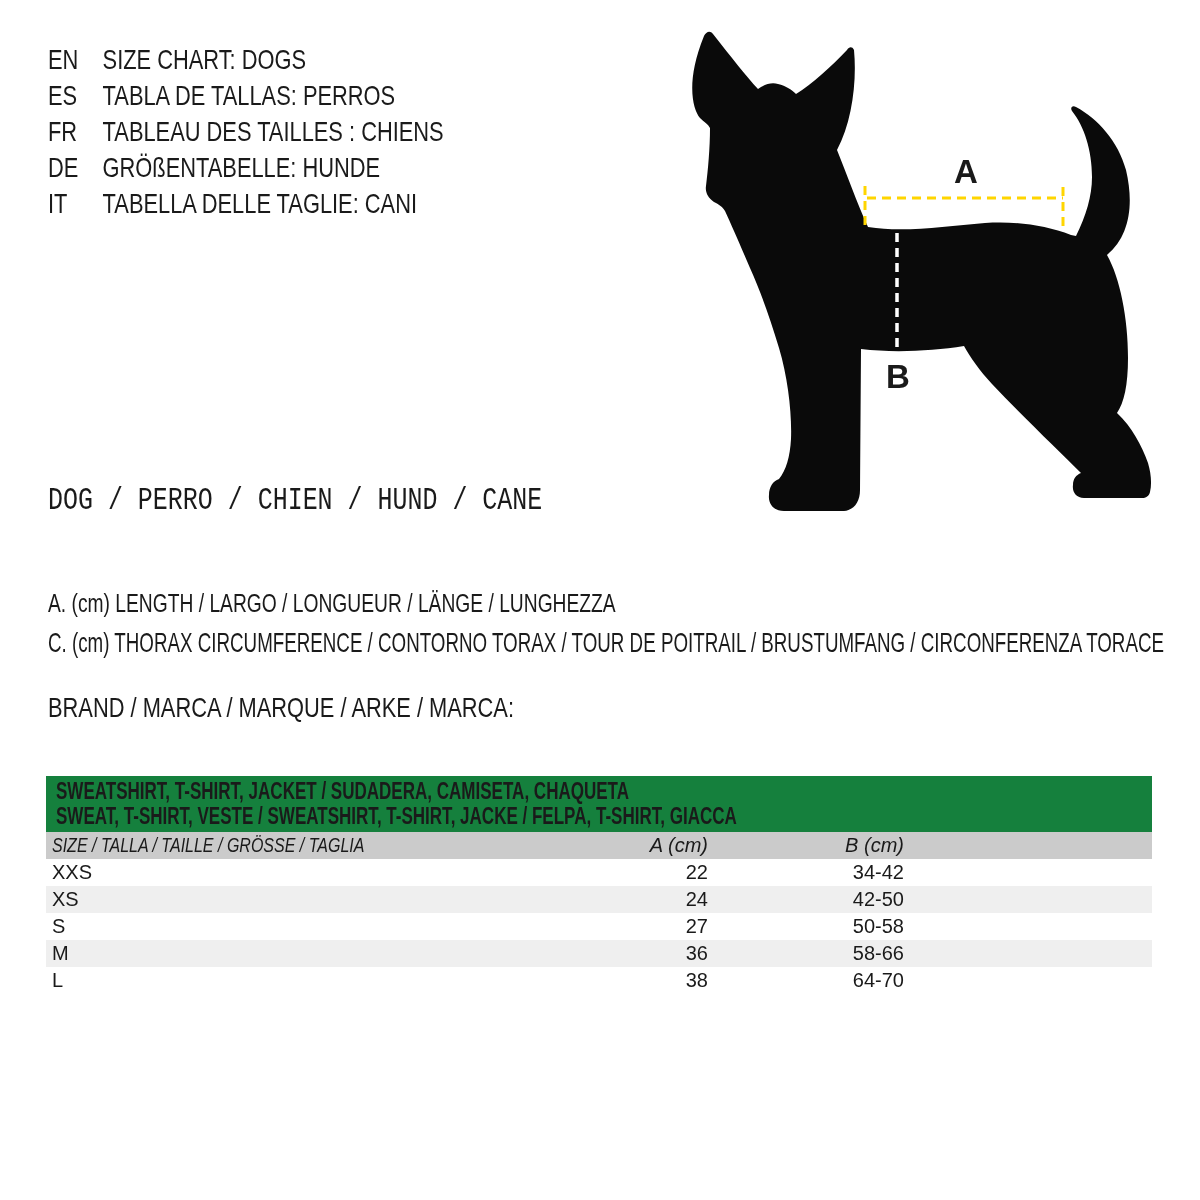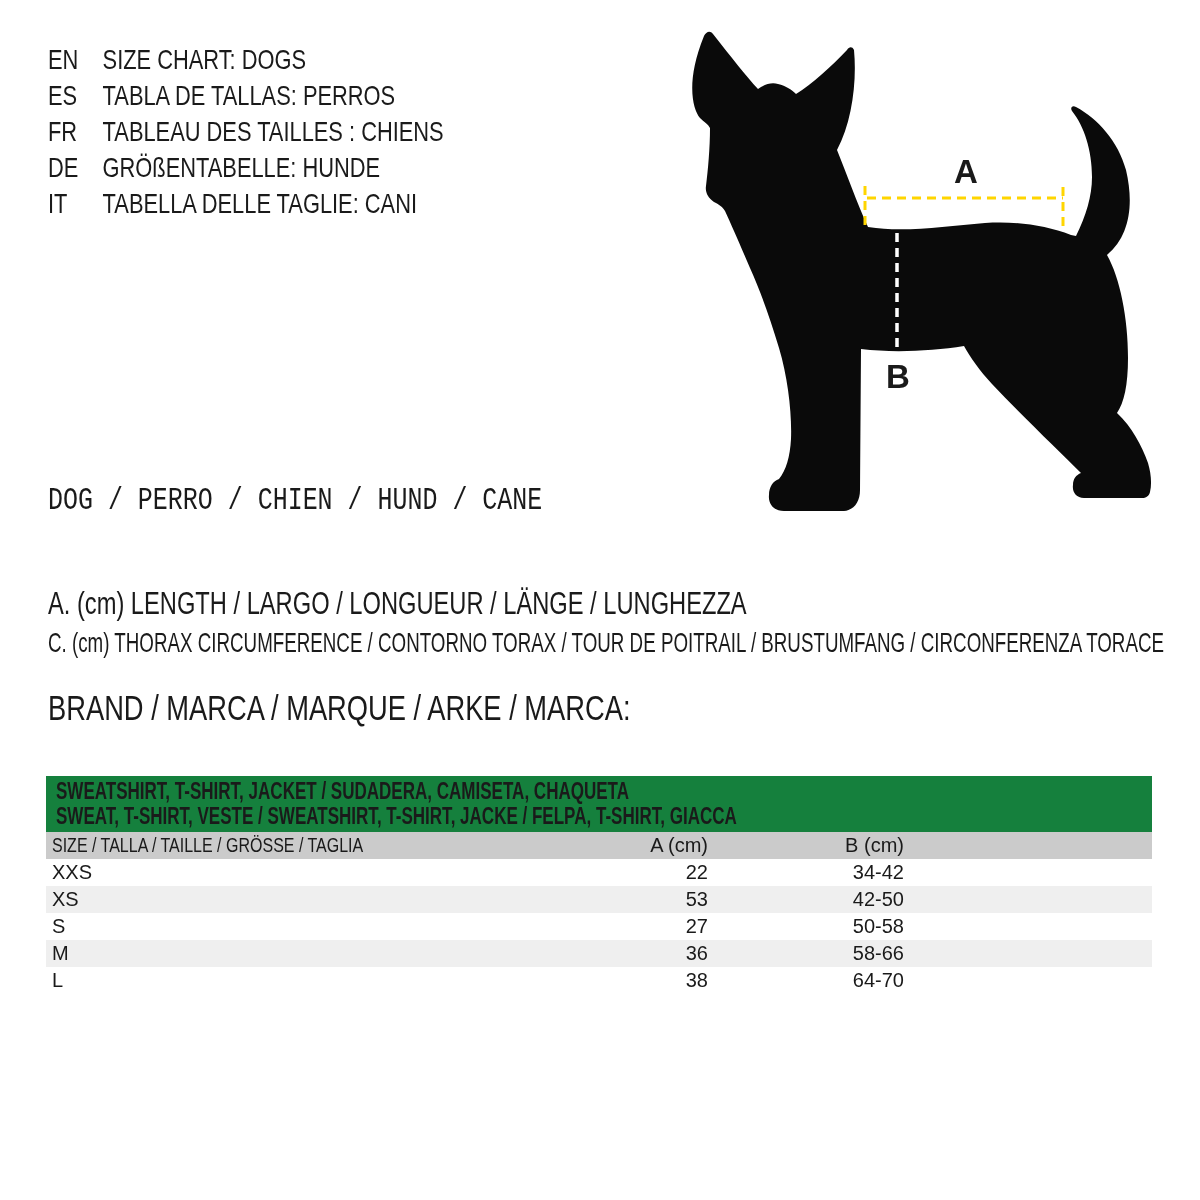--- a/index.html
+++ b/index.html
@@ -14,32 +14,32 @@
   
   .lang-block{position:absolute;left:48px;top:42px;font-size:28px;}
   .lang-row{height:36px;line-height:36px;white-space:nowrap;}
   .lang-code{display:inline-block;width:70px;}
 
   
   .dog-figure{position:absolute;left:680px;top:20px;width:500px;height:500px;}
 
   
   .dog-caption{position:absolute;left:48px;top:486px;font-size:32px;line-height:30px;font-family:Liberation Mono, monospace;}
-  .legend-a{position:absolute;left:48px;top:588px;font-size:32px;line-height:30px;}
+  .legend-a{position:absolute;left:48px;top:588px;font-size:26px;line-height:30px;}
   .legend-c{position:absolute;left:48px;top:628px;font-size:28px;line-height:30px;}
-  .brand-line{position:absolute;left:48px;top:693px;font-size:35px;line-height:30px;}
+  .brand-line{position:absolute;left:48px;top:693px;font-size:28px;line-height:30px;}
 
   
   .size-table{position:absolute;left:46px;top:776px;width:1106px;}
   .banner{background:#15803d;padding:3px 0 3px 10px;}
   .banner-line{font-size:23px;font-weight:bold;line-height:25px;white-space:nowrap;}
   .trow{display:grid;grid-template-columns:480px 182px 196px 1fr;height:27px;line-height:27px;font-size:20px;}
   .trow .c1{padding-left:6px;text-align:left;white-space:nowrap;}
   .trow .c2,.trow .c3{text-align:right;}
-  .thead{background:#CBCBCB;}
+  .thead{background:#CBCBCB;font-style:italic;}
   .trow.alt{background:#EFEFEF;}
   .hcond{display:inline-block;transform:scaleX(0.8);transform-origin:0 50%;white-space:nowrap;}
 </style>
 </head>
 <body>
 
 <div class="lang-block">
   <div class="lang-row"><span class="cond"><span class="lang-code">EN</span><span>SIZE CHART: DOGS</span></span></div>
   <div class="lang-row"><span class="cond"><span class="lang-code">ES</span><span>TABLA DE TALLAS: PERROS</span></span></div>
   <div class="lang-row"><span class="cond"><span class="lang-code">FR</span><span>TABLEAU DES TAILLES : CHIENS</span></span></div>
@@ -121,21 +121,21 @@
     <div class="c4"></div>
   </div>
   <div class="trow">
     <div class="c1">XXS</div>
     <div class="c2">22</div>
     <div class="c3">34-42</div>
     <div class="c4"></div>
   </div>
   <div class="trow alt">
     <div class="c1">XS</div>
-    <div class="c2">53</div>
+    <div class="c2">24</div>
     <div class="c3">42-50</div>
     <div class="c4"></div>
   </div>
   <div class="trow">
     <div class="c1">S</div>
     <div class="c2">27</div>
     <div class="c3">50-58</div>
     <div class="c4"></div>
   </div>
   <div class="trow alt">

